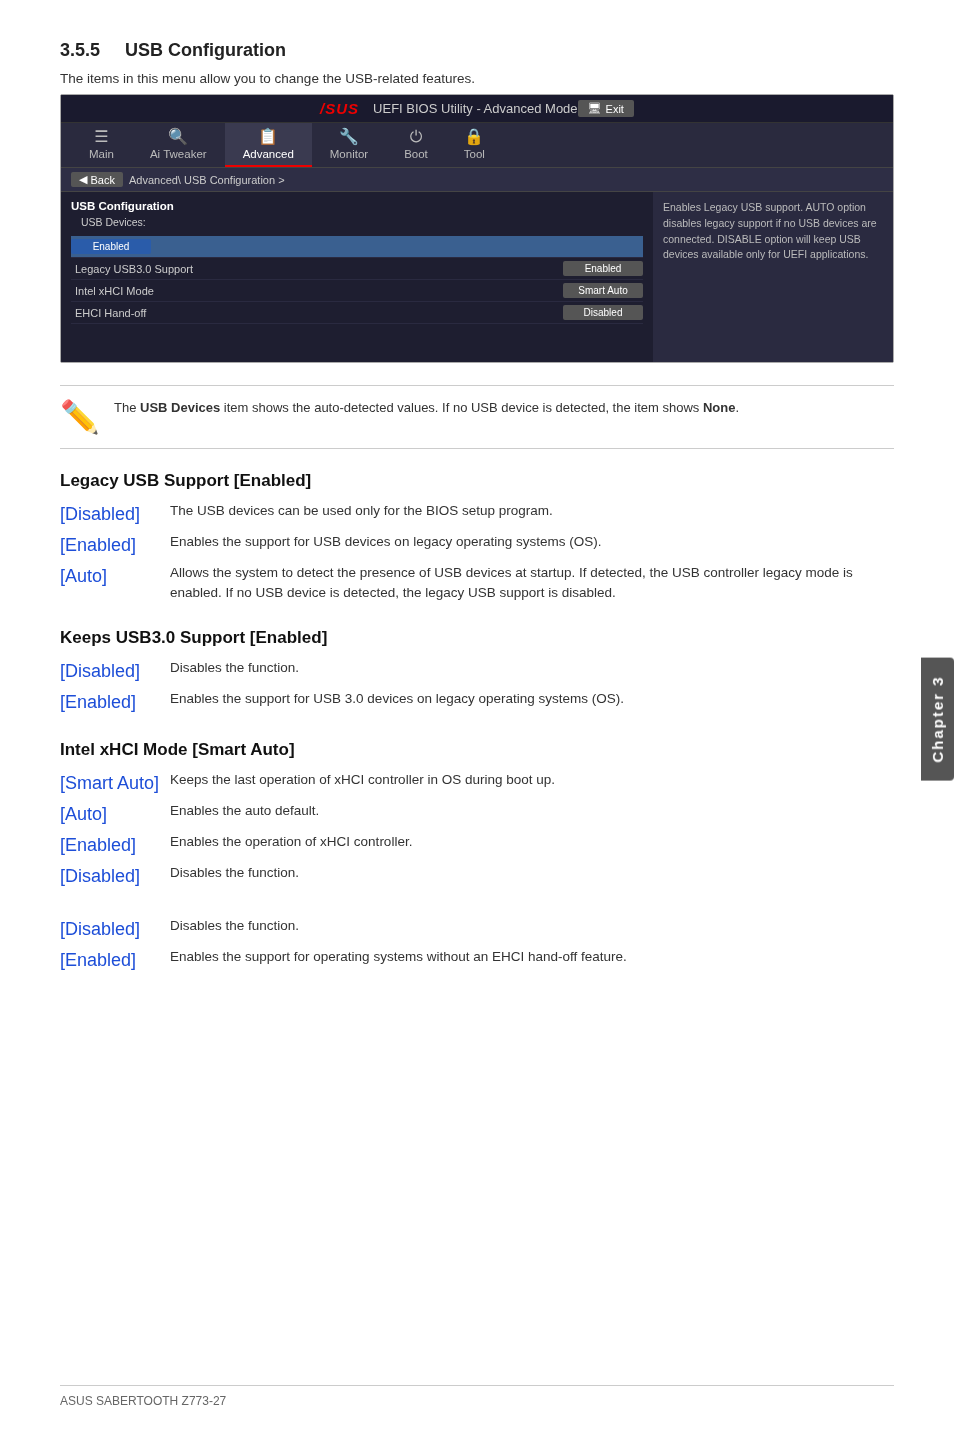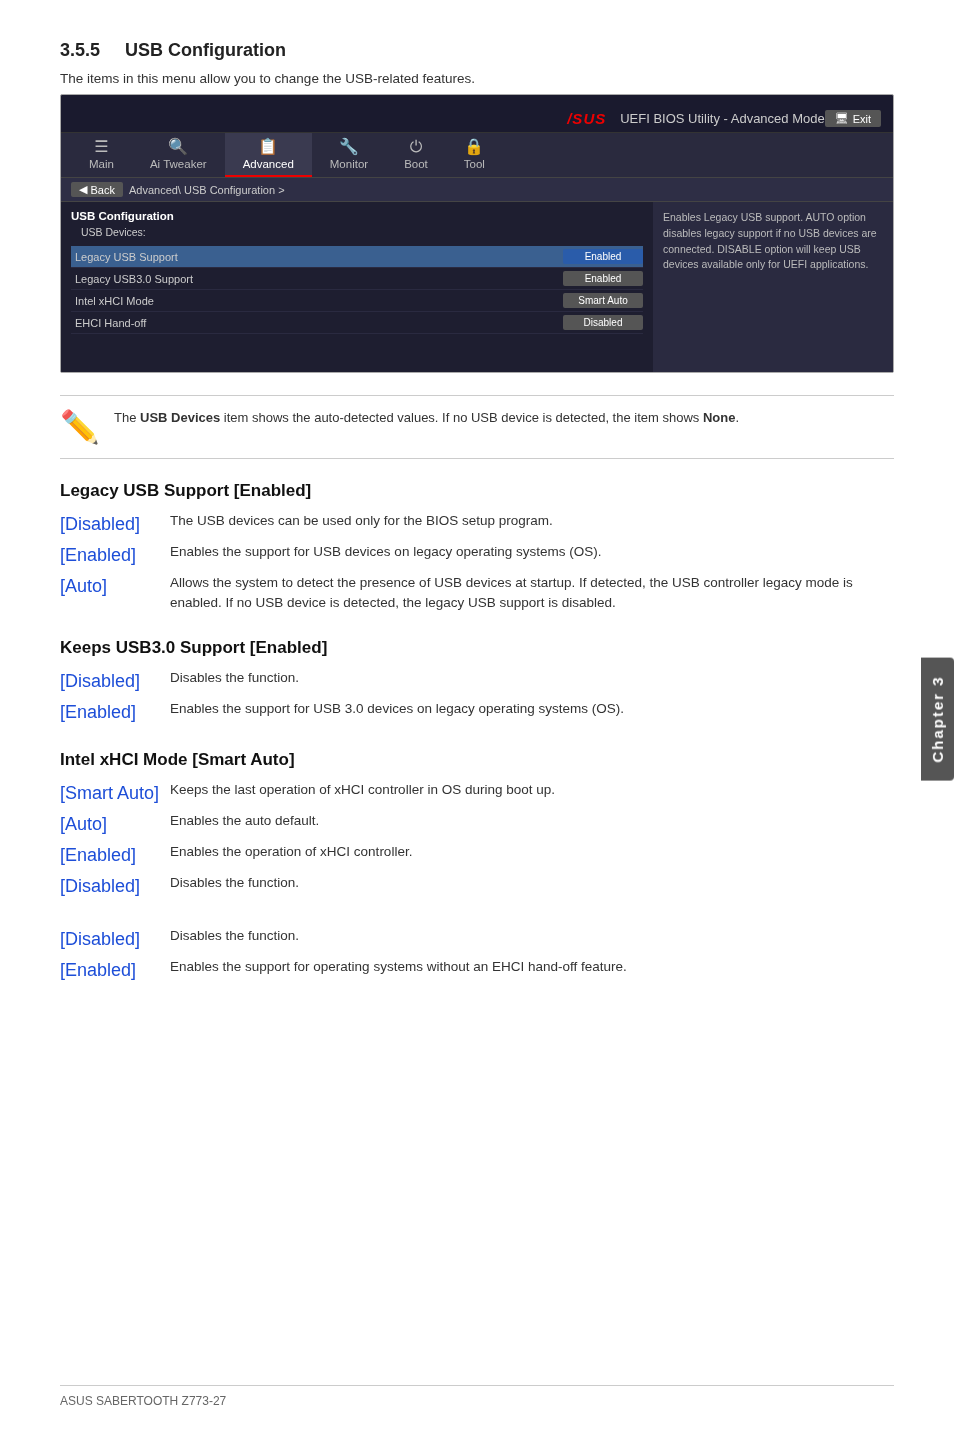--- a/index.html
+++ b/index.html
@@ -33,24 +33,23 @@
       border: 1px solid #aaa;
       background: #1a1a2e;
       border-radius: 2px;
       margin-bottom: 22px;
       overflow: hidden;
     }
     .bios-titlebar {
       background: #1a1a2e;
       display: flex;
       align-items: center;
-      justify-content: flex-end;
+      justify-content: center;
       padding: 5px 12px;
       border-bottom: 1px solid #333;
-      margin-top: 10px;
     }
     .bios-logo {
       color: #e00;
       font-weight: bold;
       font-size: 15px;
       font-style: italic;
       letter-spacing: 1px;
     }
     .bios-title-text {
       color: #ccc;
@@ -320,21 +319,20 @@
 
   <div class="bios-content">
 
     <div class="bios-left">
       <div class="bios-section-title">USB Configuration</div>
       <div class="bios-usb-devices">
         <span>USB Devices:</span>
       </div>
 
       <div class="bios-setting-row highlighted">
-        <span class="bios-setting-label">Legacy USB Support</span>
         <span class="bios-setting-value blue">Enabled</span>
       </div>
       <div class="bios-setting-row">
         <span class="bios-setting-label">Legacy USB3.0 Support</span>
         <span class="bios-setting-value">Enabled</span>
       </div>
       <div class="bios-setting-row">
         <span class="bios-setting-label">Intel xHCI Mode</span>
         <span class="bios-setting-value">Smart Auto</span>
       </div>

